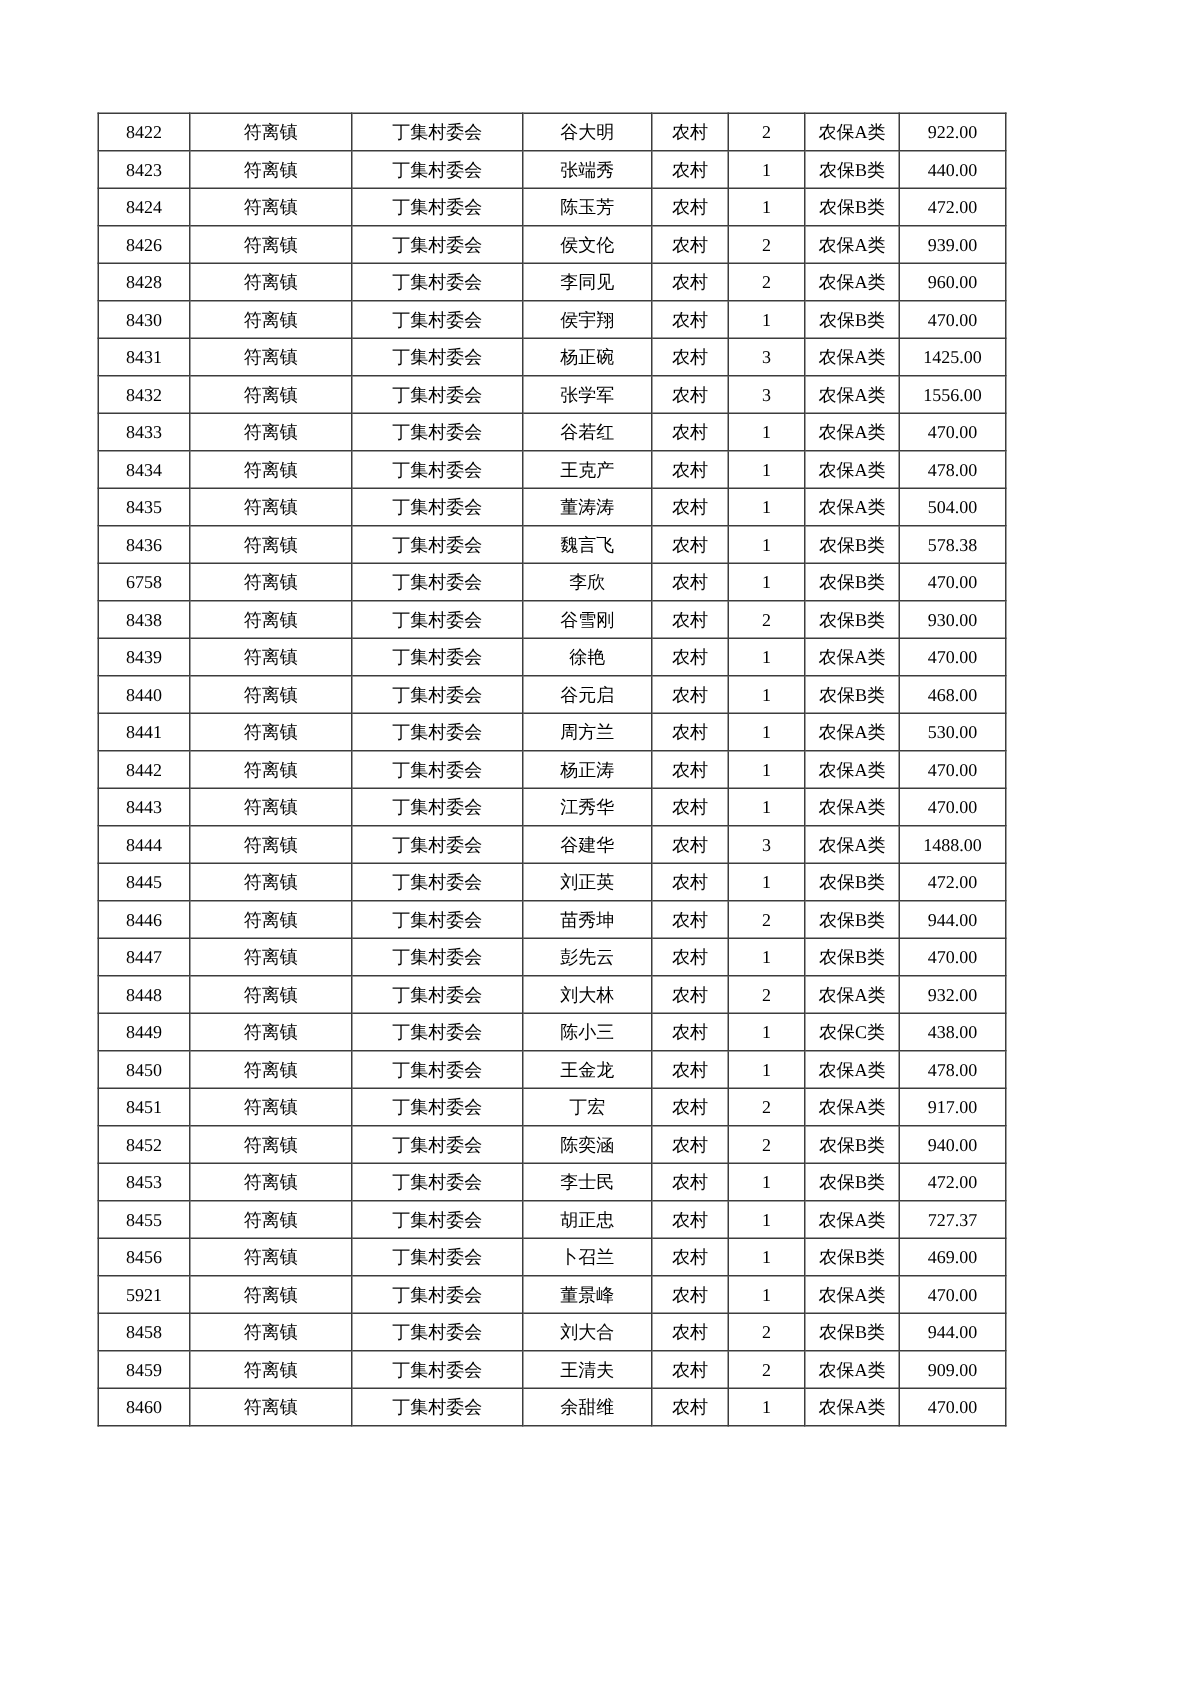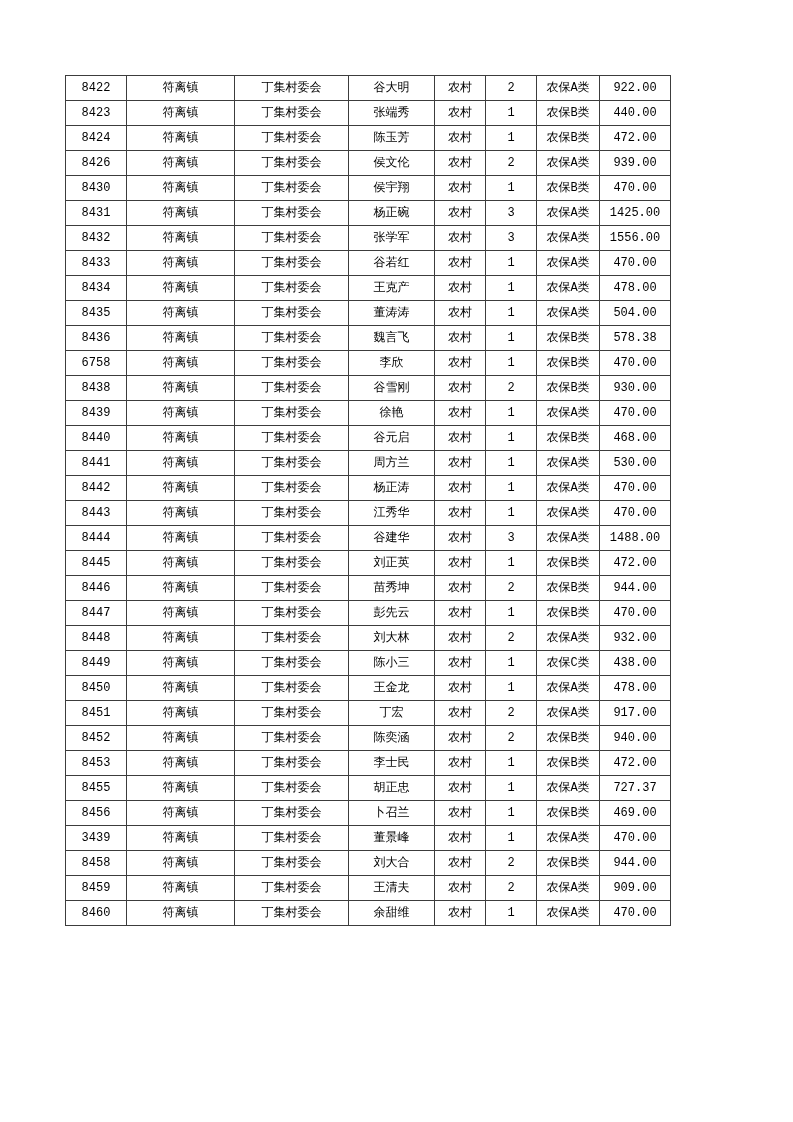--- a/index.html
+++ b/index.html
@@ -5,21 +5,21 @@
   html, body {
     margin: 0;
     padding: 0;
     background: #ffffff;
   }
   .page {
     position: relative;
     width: 793px;
     height: 1122px;
     background: #ffffff;
-    font-family: Liberation Mono, monospace;
+    font-family: Liberation Serif, serif;
     color: #000000;
     overflow: hidden;
   }
   table.data-table {
     position: absolute;
     left: 65px;
     top: 75px;
     border-collapse: collapse;
     table-layout: fixed;
   }
@@ -82,20 +82,30 @@
           <td class="col-id">8426</td>
           <td class="col-town">符离镇</td>
           <td class="col-village">丁集村委会</td>
           <td class="col-name">侯文伦</td>
           <td class="col-type">农村</td>
           <td class="col-count">2</td>
           <td class="col-insurance">农保A类</td>
           <td class="col-amount">939.00</td>
         </tr>
         <tr>
+          <td class="col-id">8428</td>
+          <td class="col-town">符离镇</td>
+          <td class="col-village">丁集村委会</td>
+          <td class="col-name">李同见</td>
+          <td class="col-type">农村</td>
+          <td class="col-count">2</td>
+          <td class="col-insurance">农保A类</td>
+          <td class="col-amount">960.00</td>
+        </tr>
+        <tr>
           <td class="col-id">8430</td>
           <td class="col-town">符离镇</td>
           <td class="col-village">丁集村委会</td>
           <td class="col-name">侯宇翔</td>
           <td class="col-type">农村</td>
           <td class="col-count">1</td>
           <td class="col-insurance">农保B类</td>
           <td class="col-amount">470.00</td>
         </tr>
         <tr>
@@ -342,21 +352,21 @@
           <td class="col-id">8456</td>
           <td class="col-town">符离镇</td>
           <td class="col-village">丁集村委会</td>
           <td class="col-name">卜召兰</td>
           <td class="col-type">农村</td>
           <td class="col-count">1</td>
           <td class="col-insurance">农保B类</td>
           <td class="col-amount">469.00</td>
         </tr>
         <tr>
-          <td class="col-id">3439</td>
+          <td class="col-id">5921</td>
           <td class="col-town">符离镇</td>
           <td class="col-village">丁集村委会</td>
           <td class="col-name">董景峰</td>
           <td class="col-type">农村</td>
           <td class="col-count">1</td>
           <td class="col-insurance">农保A类</td>
           <td class="col-amount">470.00</td>
         </tr>
         <tr>
           <td class="col-id">8458</td>

